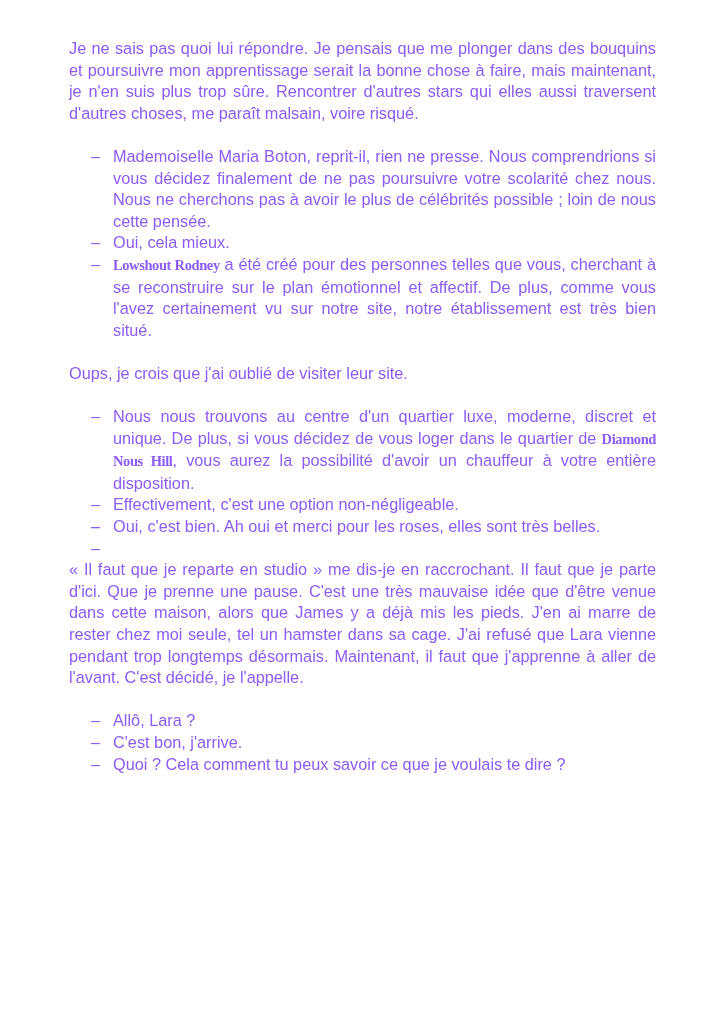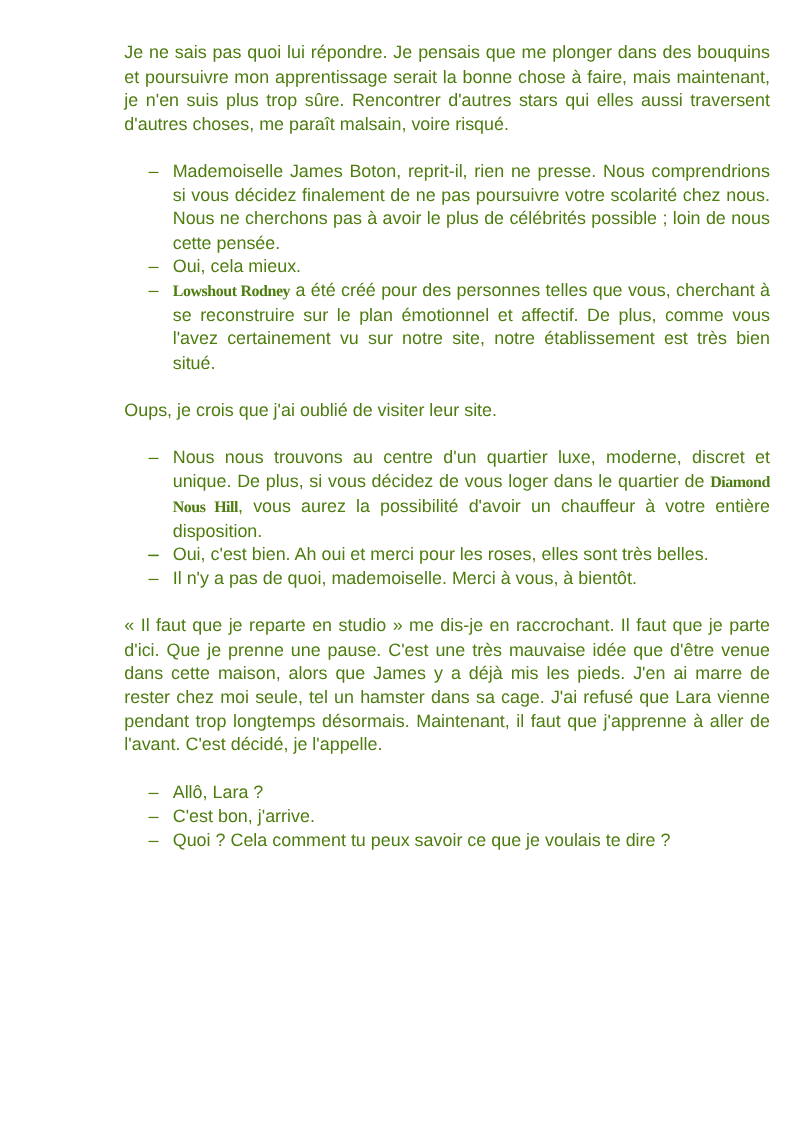--- a/index.html
+++ b/index.html
@@ -1,47 +1,47 @@
 <!DOCTYPE html>
 <html><head>
 <meta charset="utf-8">
 <style>
   html, body { margin: 0; padding: 0; background: #ffffff; }
   body { width: 724px; height: 1024px; overflow: hidden; position: relative; }
   .page {
     position: absolute; left: 69px; top: 38px; width: 587px;
     font-family: "Liberation Sans", sans-serif; font-size: 16.3px; line-height: 21.6px;
-    color: #4d7c0f; text-align: justify; margin-left: 44px;
+    color: #8b5cf6; text-align: justify;
   }
   p { margin: 0 0 21.6px 0; }
   ul.dialog { list-style: none; margin: 0 0 21.6px 0; padding: 0; }
   ul.dialog li { position: relative; padding-left: 44px; }
   ul.dialog li .dash { position: absolute; left: 22px; top: 0; }
   .brand { font-family: Liberation Serif, serif; font-weight: bold; font-size: 14.5px; letter-spacing: -0.4px; }
 </style>
 </head>
 <body>
 
 <div class="page">
   <p>Je ne sais pas quoi lui répondre. Je pensais que me plonger dans des bouquins et poursuivre mon apprentissage serait la bonne chose à faire, mais maintenant, je n'en suis plus trop sûre. Rencontrer d'autres stars qui elles aussi traversent d'autres choses, me paraît malsain, voire risqué.</p>
 
   <ul class="dialog">
-    <li><span class="dash">–</span><span>Mademoiselle James Boton, reprit-il, rien ne presse. Nous comprendrions si vous décidez finalement de ne pas poursuivre votre scolarité chez nous. Nous ne cherchons pas à avoir le plus de célébrités possible ; loin de nous cette pensée.</span></li>
+    <li><span class="dash">–</span><span>Mademoiselle Maria Boton, reprit-il, rien ne presse. Nous comprendrions si vous décidez finalement de ne pas poursuivre votre scolarité chez nous. Nous ne cherchons pas à avoir le plus de célébrités possible ; loin de nous cette pensée.</span></li>
     <li><span class="dash">–</span><span>Oui, cela mieux.</span></li>
     <li><span class="dash">–</span><span class="brand">Lowshout Rodney</span><span> a été créé pour des personnes telles que vous, cherchant à se reconstruire sur le plan émotionnel et affectif. De plus, comme vous l'avez certainement vu sur notre site, notre établissement est très bien situé.</span></li>
   </ul>
 
   <p>Oups, je crois que j'ai oublié de visiter leur site.</p>
 
   <ul class="dialog">
     <li><span class="dash">–</span><span>Nous nous trouvons au centre d'un quartier luxe, moderne, discret et unique. De plus, si vous décidez de vous loger dans le quartier de </span><span class="brand">Diamond Nous Hill</span><span>, vous aurez la possibilité d'avoir un chauffeur à votre entière disposition.</span></li>
-    <li><span class="dash">–</span></li>
+    <li><span class="dash">–</span><span>Effectivement, c'est une option non-négligeable.</span></li>
     <li><span class="dash">–</span></li>
     <li><span class="dash">–</span><span>Oui, c'est bien. Ah oui et merci pour les roses, elles sont très belles.</span></li>
-    <li><span class="dash">–</span><span>Il n'y a pas de quoi, mademoiselle. Merci à vous, à bientôt.</span></li>
+    <li><span class="dash">–</span></li>
   </ul>
 
   <p>« Il faut que je reparte en studio » me dis-je en raccrochant. Il faut que je parte d'ici. Que je prenne une pause. C'est une très mauvaise idée que d'être venue dans cette maison, alors que James y a déjà mis les pieds. J'en ai marre de rester chez moi seule, tel un hamster dans sa cage. J'ai refusé que Lara vienne pendant trop longtemps désormais. Maintenant, il faut que j'apprenne à aller de l'avant. C'est décidé, je l'appelle.</p>
 
   <ul class="dialog">
     <li><span class="dash">–</span><span>Allô, Lara ?</span></li>
     <li><span class="dash">–</span><span>C'est bon, j'arrive.</span></li>
     <li><span class="dash">–</span><span>Quoi ? Cela comment tu peux savoir ce que je voulais te dire ?</span></li>
   </ul>
 </div>

